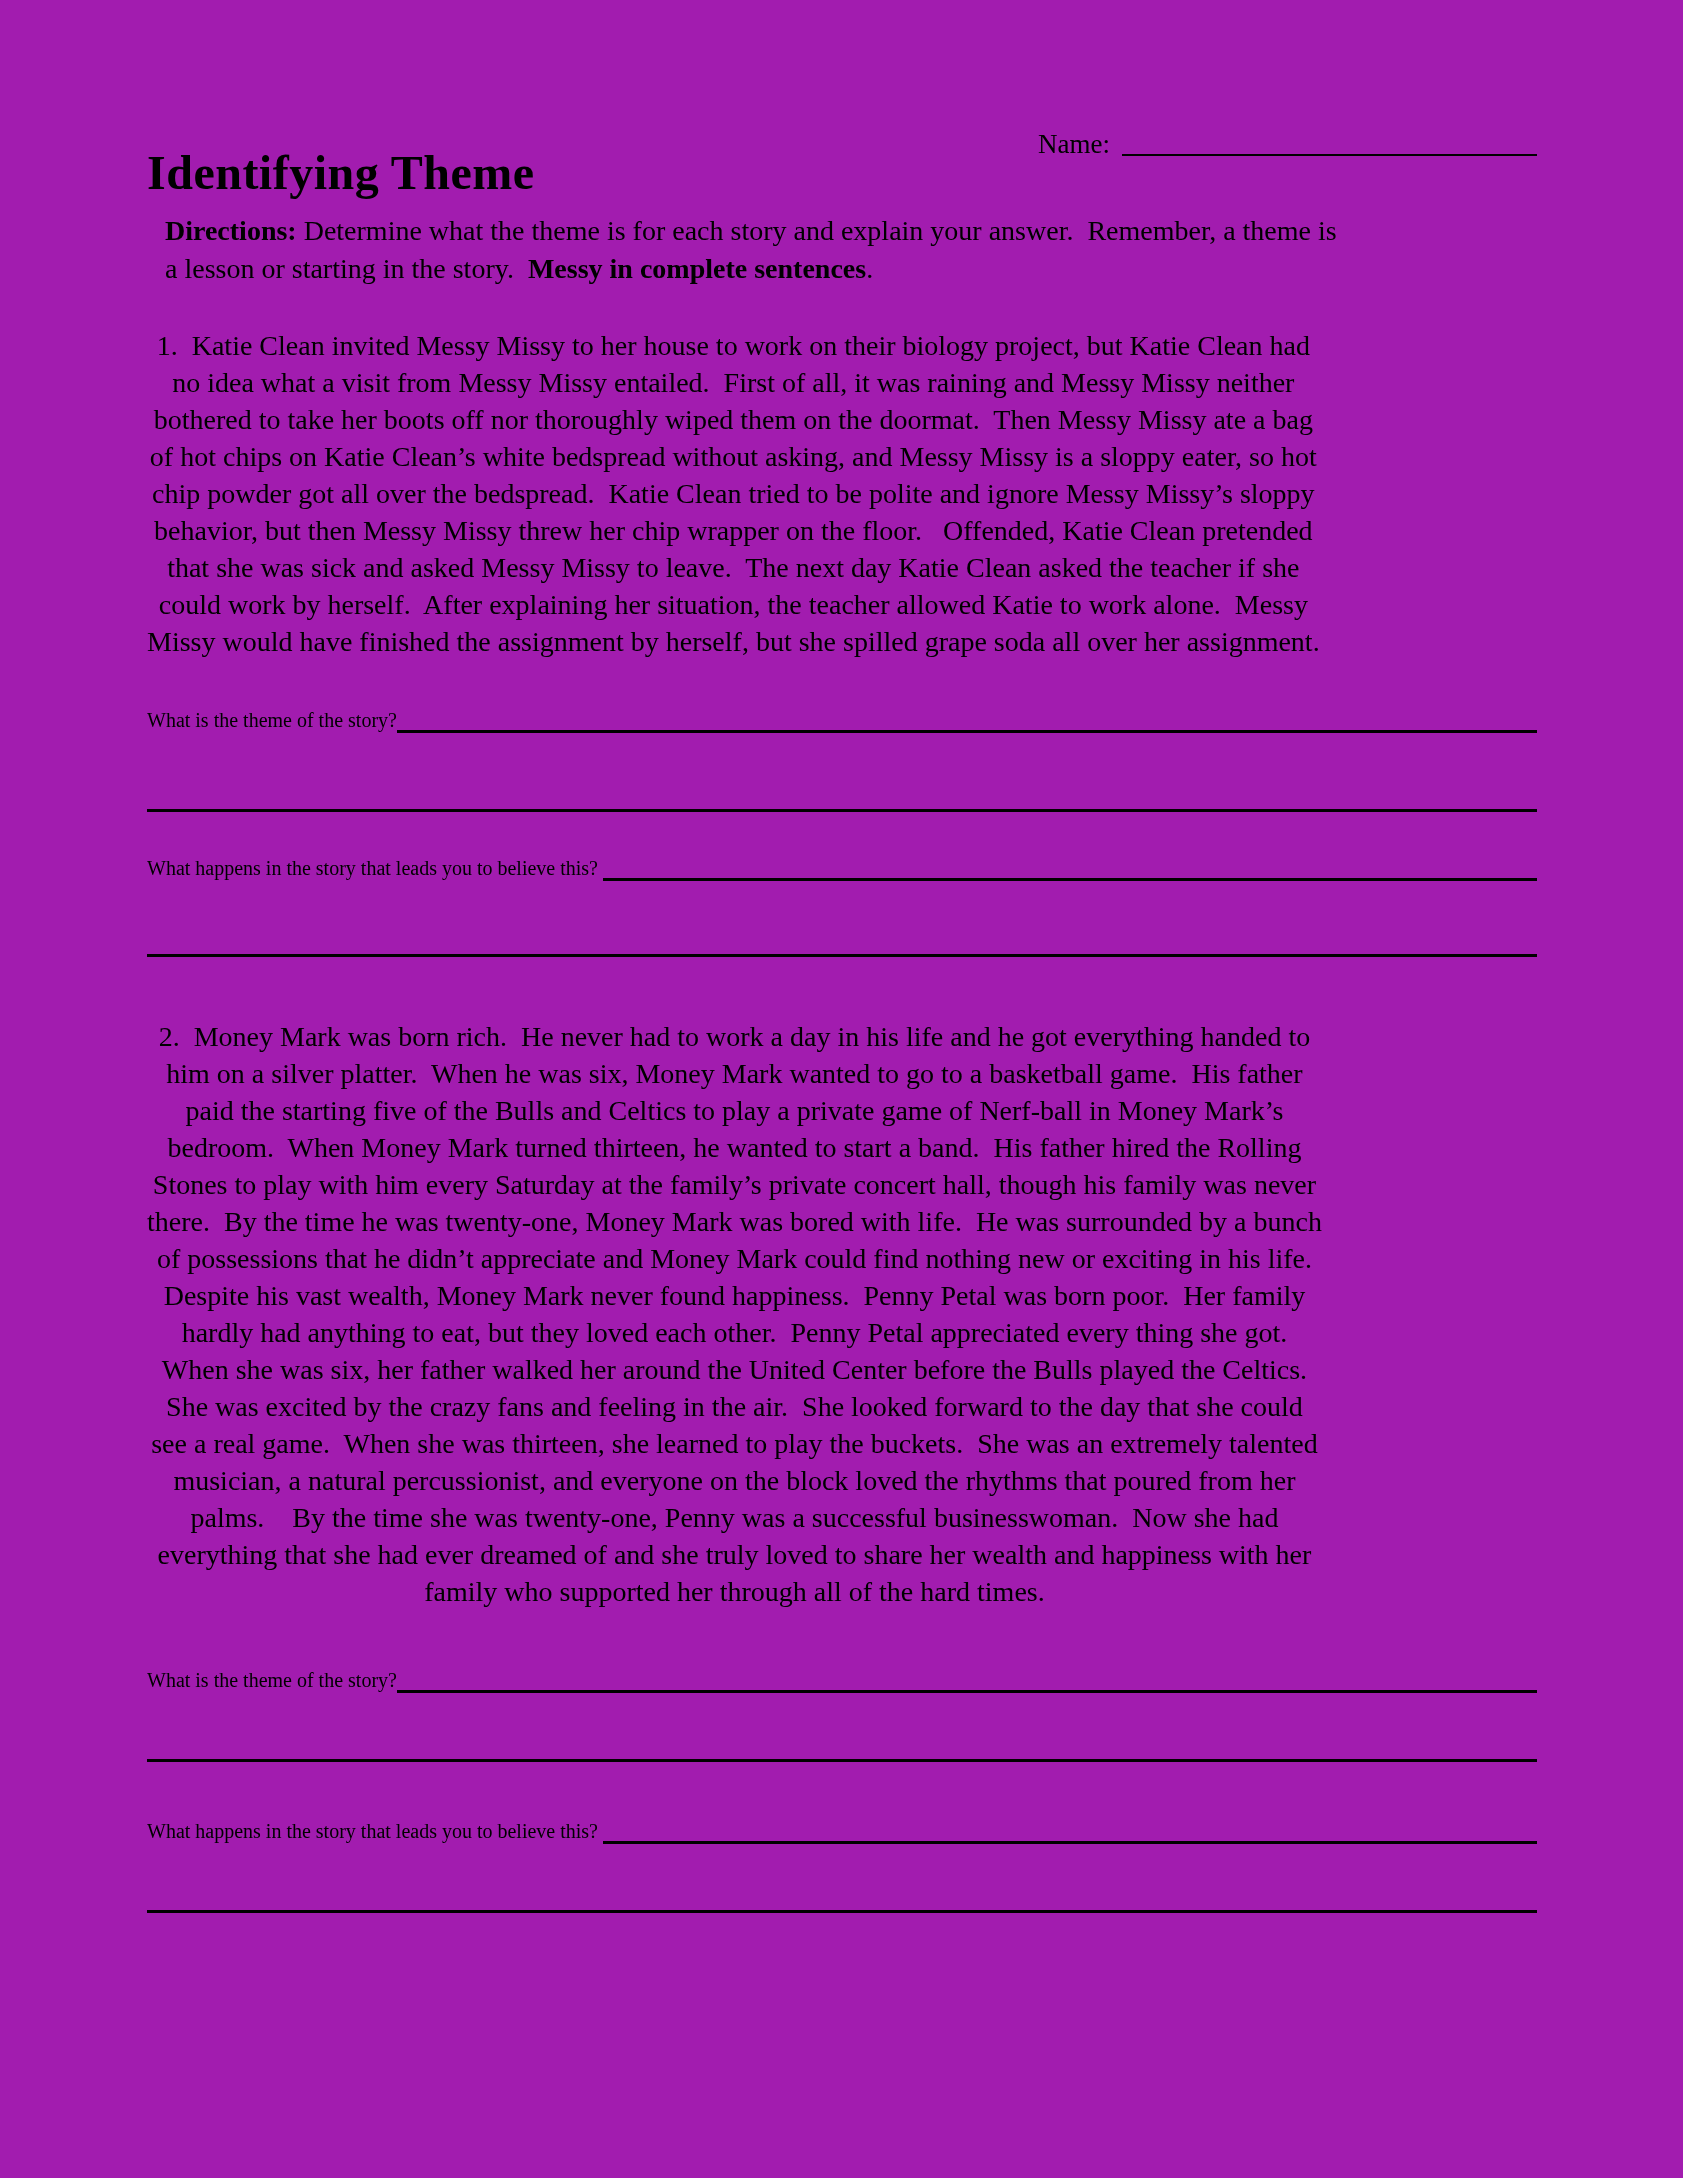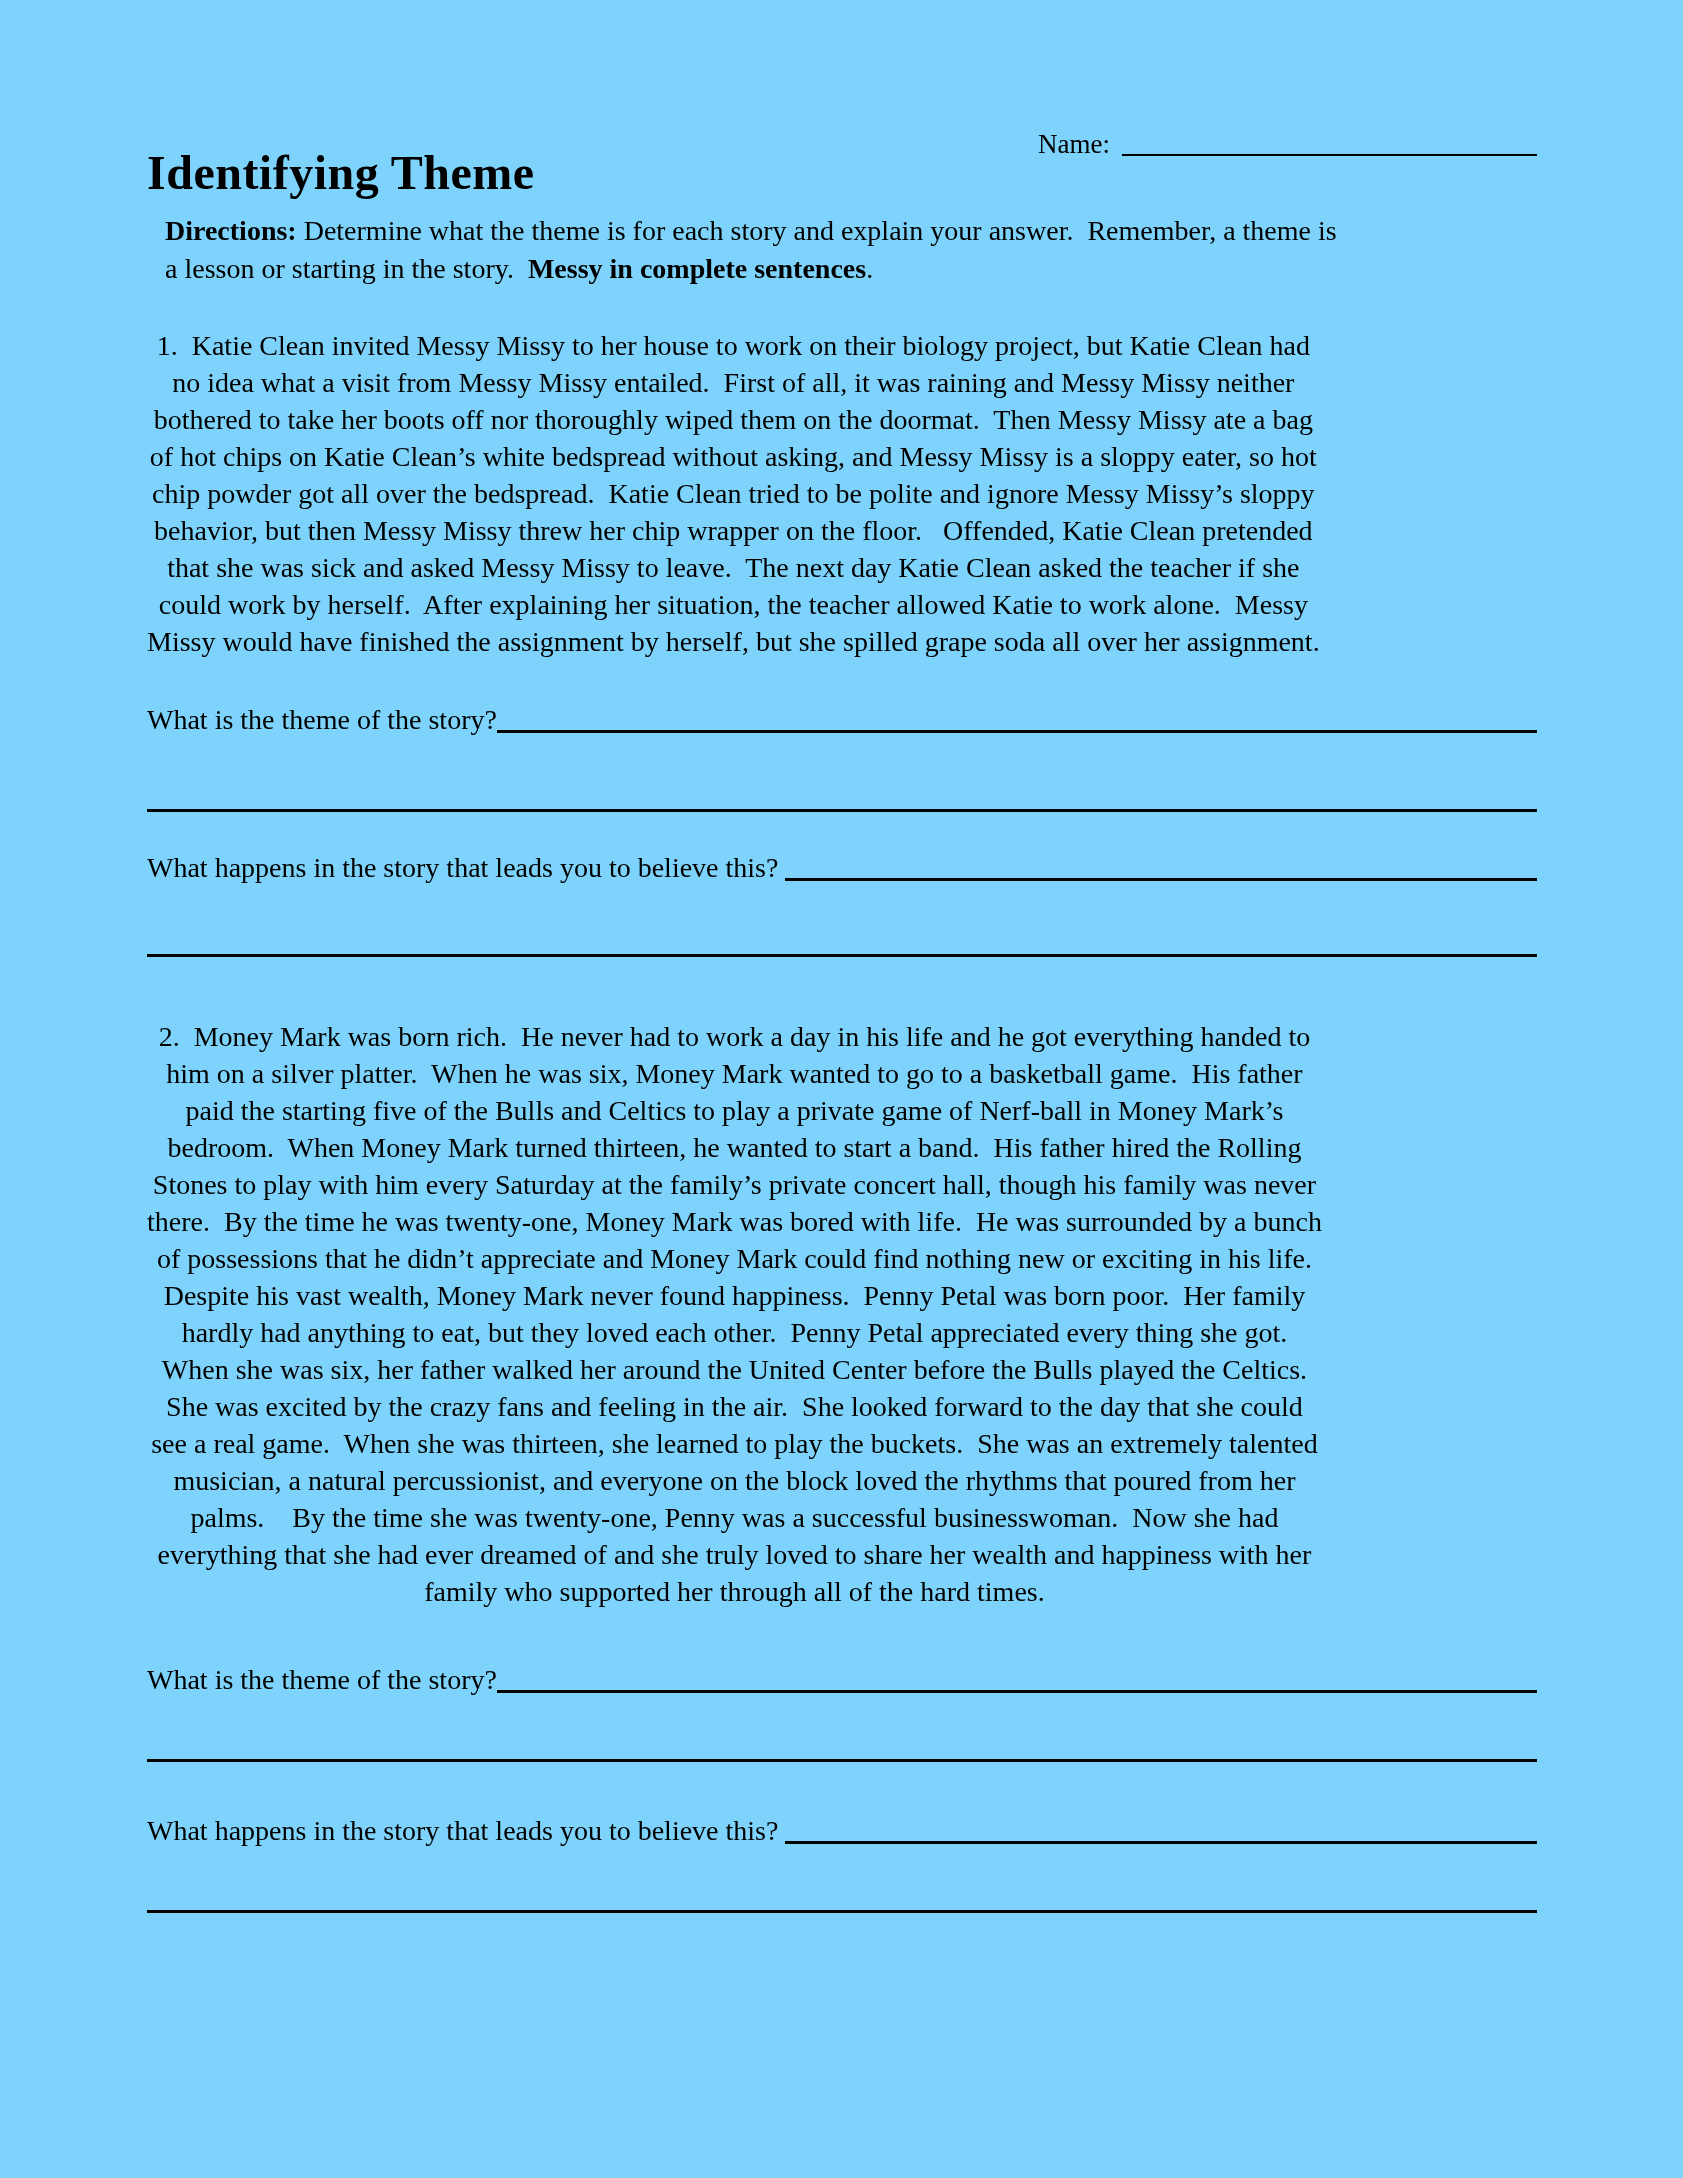--- a/index.html
+++ b/index.html
@@ -1,20 +1,20 @@
 <!DOCTYPE html>
 <html><head>
 <meta charset="utf-8">
 <style>
   html, body { margin: 0; padding: 0; background: #ffffff; }
   .page {
     position: relative;
     width: 1683px;
     height: 2178px;
-    background: #7dd3fc;
+    background: #a21caf;
     color: #000000;
     font-family: "Liberation Serif", serif;
     overflow: hidden;
   }
   
   .name-row {
     position: absolute;
     top: 127px;
     left: 1038px;
     width: 499px;
@@ -60,21 +60,21 @@
   .story .line { white-space: pre; text-align: center; }
   #story1 { top: 327px; }
   #story2 { top: 1018px; }
   
   .q-row {
     position: absolute;
     left: 147px;
     width: 1390px;
     display: flex;
     align-items: flex-end;
-    font-size: 28px;
+    font-size: 20px;
     line-height: 38px;
   }
   .q-label { white-space: pre; }
   .q-blank {
     flex: 1;
     border-bottom: 3px solid #000;
     margin-bottom: 6px;
     height: 0;
   }
   #q1a { top: 701px; }

